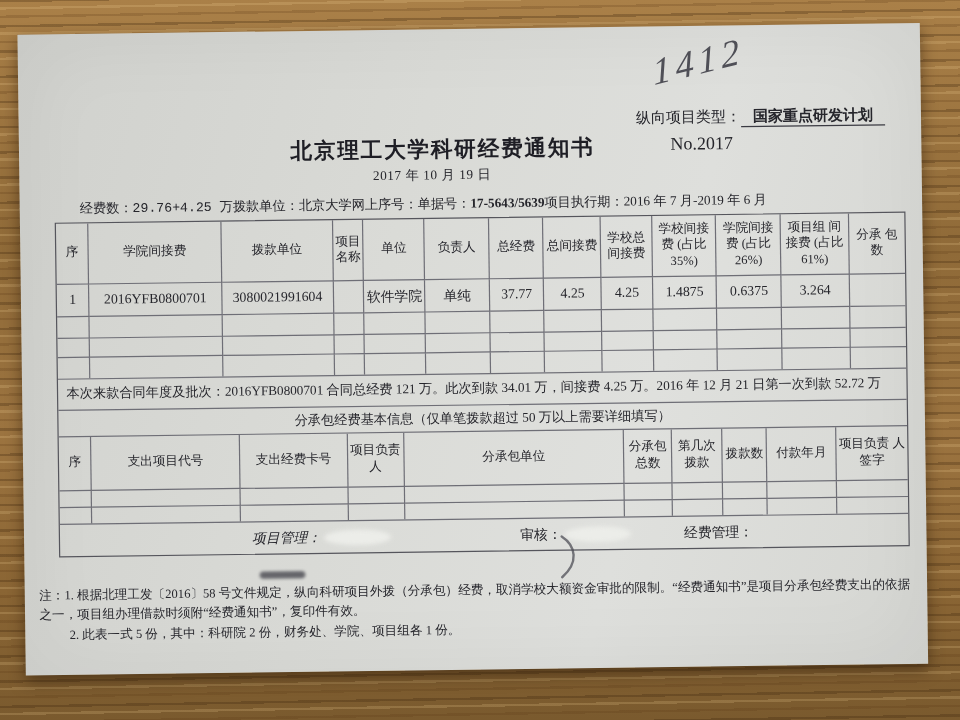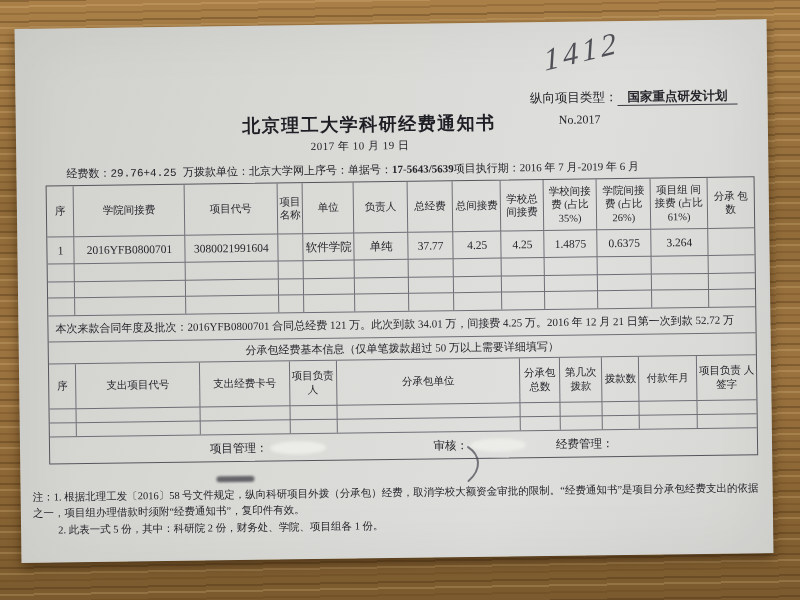--- a/index.html
+++ b/index.html
@@ -23,40 +23,40 @@
   }
   .hw-number{
     position:absolute;left:528px;top:12px;font-size:31px;color:#3c3c45;
     font-style:italic;letter-spacing:4px;
     transform:rotate(-13deg) skewX(-8deg);opacity:.88;
   }
   .type-line{position:absolute;right:30px;top:68px;font-size:12.5px;white-space:nowrap;}
   .type-line .val{border-bottom:1px solid #3a3a42;padding:0 10px 1px 10px;font-weight:600;}
   .title{position:absolute;left:0;right:46px;top:88px;text-align:center;
     font-size:18px;font-weight:bold;letter-spacing:1.5px;color:#1e1e25;}
-  .doc-no{position:absolute;left:543px;top:91px;font-size:12px;}
+  .doc-no{position:absolute;left:543px;top:91px;font-size:15px;}
   .date-line{position:absolute;left:0;right:64px;top:114px;text-align:center;font-size:11px;letter-spacing:.5px;}
   .info-line{position:absolute;left:50px;top:138px;right:10px;font-size:11px;white-space:nowrap;}
   .info-line .seg{margin-right:0;}
   .gap-a{margin-right:38px;font-family:Liberation Mono, monospace;} .gap-b{margin-right:32px;} .gap-c{margin-right:4px;} .gap-d{margin-right:6px;font-weight:bold;}
   .sheet{position:absolute;left:29px;top:157px;width:707px;border:1.5px solid #55555c;background:rgba(255,255,255,.03);}
   table.grid{width:100%;border-collapse:collapse;border-style:hidden;table-layout:fixed;}
   table.grid td{border:1px solid #6e6e76;text-align:center;vertical-align:middle;
     padding:0 1px;overflow:hidden;}
   .t1 td.h{height:50px;font-size:10.5px;line-height:1.25;}
   .t1 td.d{height:26px;font-size:11.5px;}
   .t1 td.e1{height:17px;} .t1 td.e2{height:15px;} .t1 td.e3{height:17px;}
   .batch{border-top:1px solid #6e6e76;font-size:11px;line-height:1.55;padding:4px 7px;text-align:left;}
   .subtitle{border-top:1px solid #6e6e76;font-size:11px;text-align:center;padding:3px 0;}
   .t2wrap{border-top:1px solid #6e6e76;}
   .t2 td.h{height:44px;font-size:10.5px;line-height:1.3;}
   .t2 td.e{height:13px;}
   .sig-row{border-top:1px solid #6e6e76;height:26px;display:flex;align-items:center;font-size:11.5px;}
   .sig-label{white-space:nowrap;}
-  .sig-pm{margin-left:160px;} .sig-review{margin-left:108px;} .sig-fin{margin-left:30px;}
+  .sig-pm{margin-left:160px;font-style:italic;} .sig-review{margin-left:108px;} .sig-fin{margin-left:44px;}
   .blob{display:inline-block;width:56px;height:13px;margin-left:2px;border-radius:50%;
     background:#ecede9;filter:blur(1.6px);vertical-align:middle;}
   .notes{position:absolute;left:12px;top:461px;width:732px;font-size:10.5px;line-height:1.55;}
   .note-2{padding-left:25px;}
   .pen-stroke{position:absolute;pointer-events:none;opacity:.7;}
   .smudge{position:absolute;left:196px;top:450px;width:38px;height:6px;background:#3e3e46;
     border-radius:3px;filter:blur(1.2px);opacity:.75;}
 </style>
 </head>
 <body>
@@ -92,21 +92,21 @@
         <col style="width:6.0%">
           <col style="width:7.6%">
           <col style="width:7.6%">
           <col style="width:8.0%">
           <col style="width:6.6%">
       </colgroup>
       <tbody>
           <tr>
         <td class="h">序</td>
         <td class="h">学院间接费</td>
-        <td class="h">项目代号</td>
+        <td class="h">拨款单位</td>
         <td class="h">项目 名称</td>
         <td class="h">单位</td>
         <td class="h">负责人</td>
         <td class="h">总经费</td>
         <td class="h">总间接费</td>
         <td class="h">学校总 间接费</td>
         <td class="h">学校间接费 (占比 35%)</td>
         <td class="h">学院间接费 (占比 26%)</td>
         <td class="h">项目组 间接费 (占比 61%)</td>
         <td class="h">分承 包数</td>

